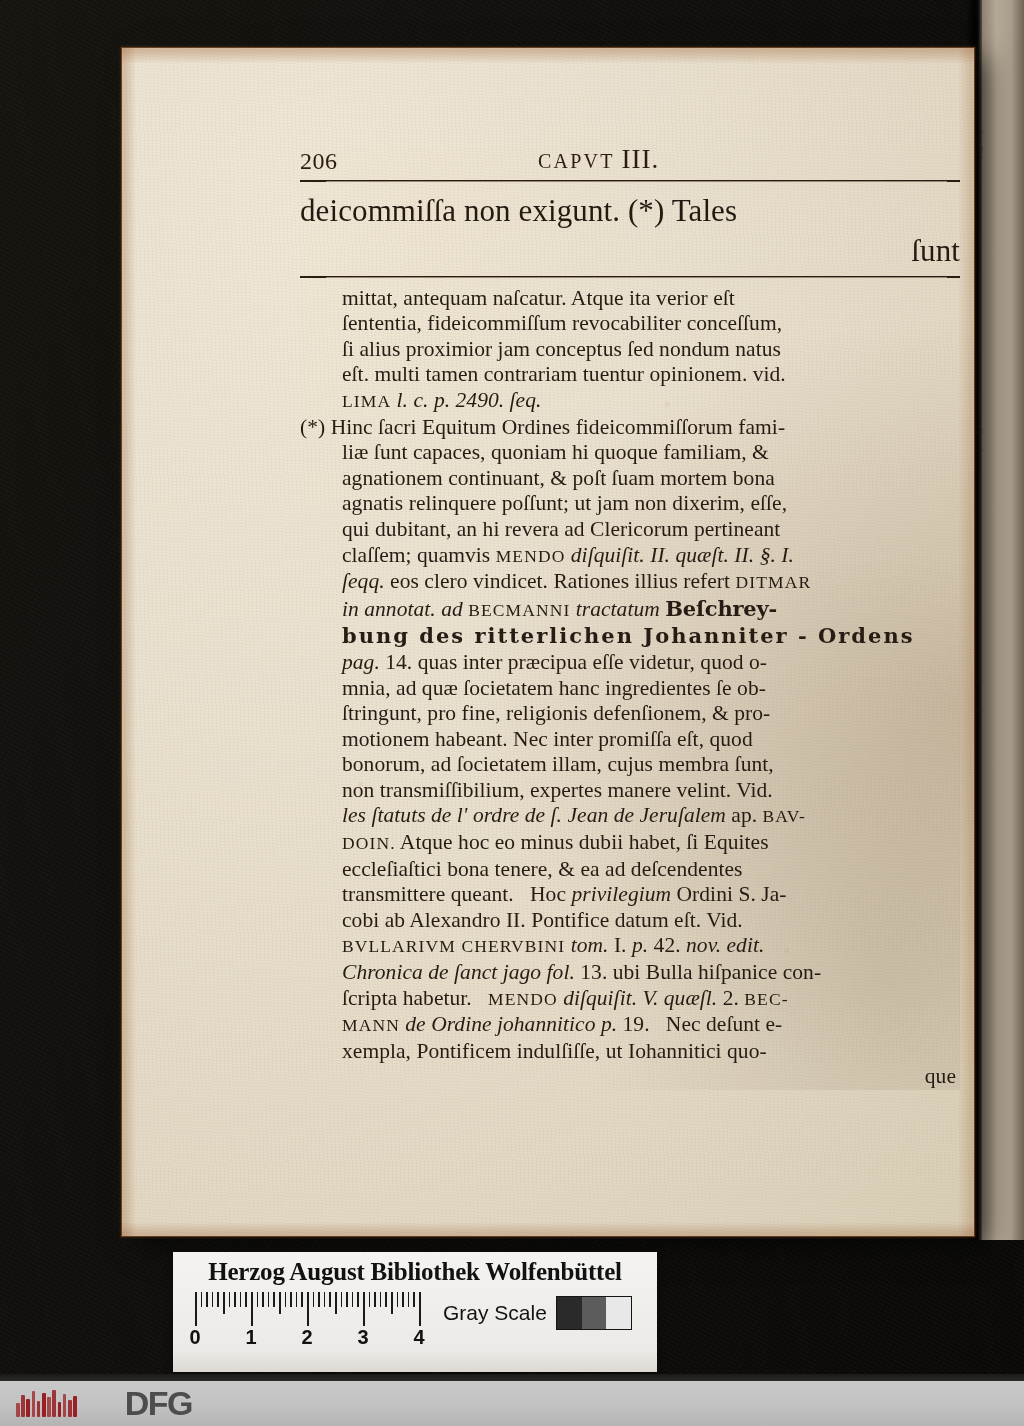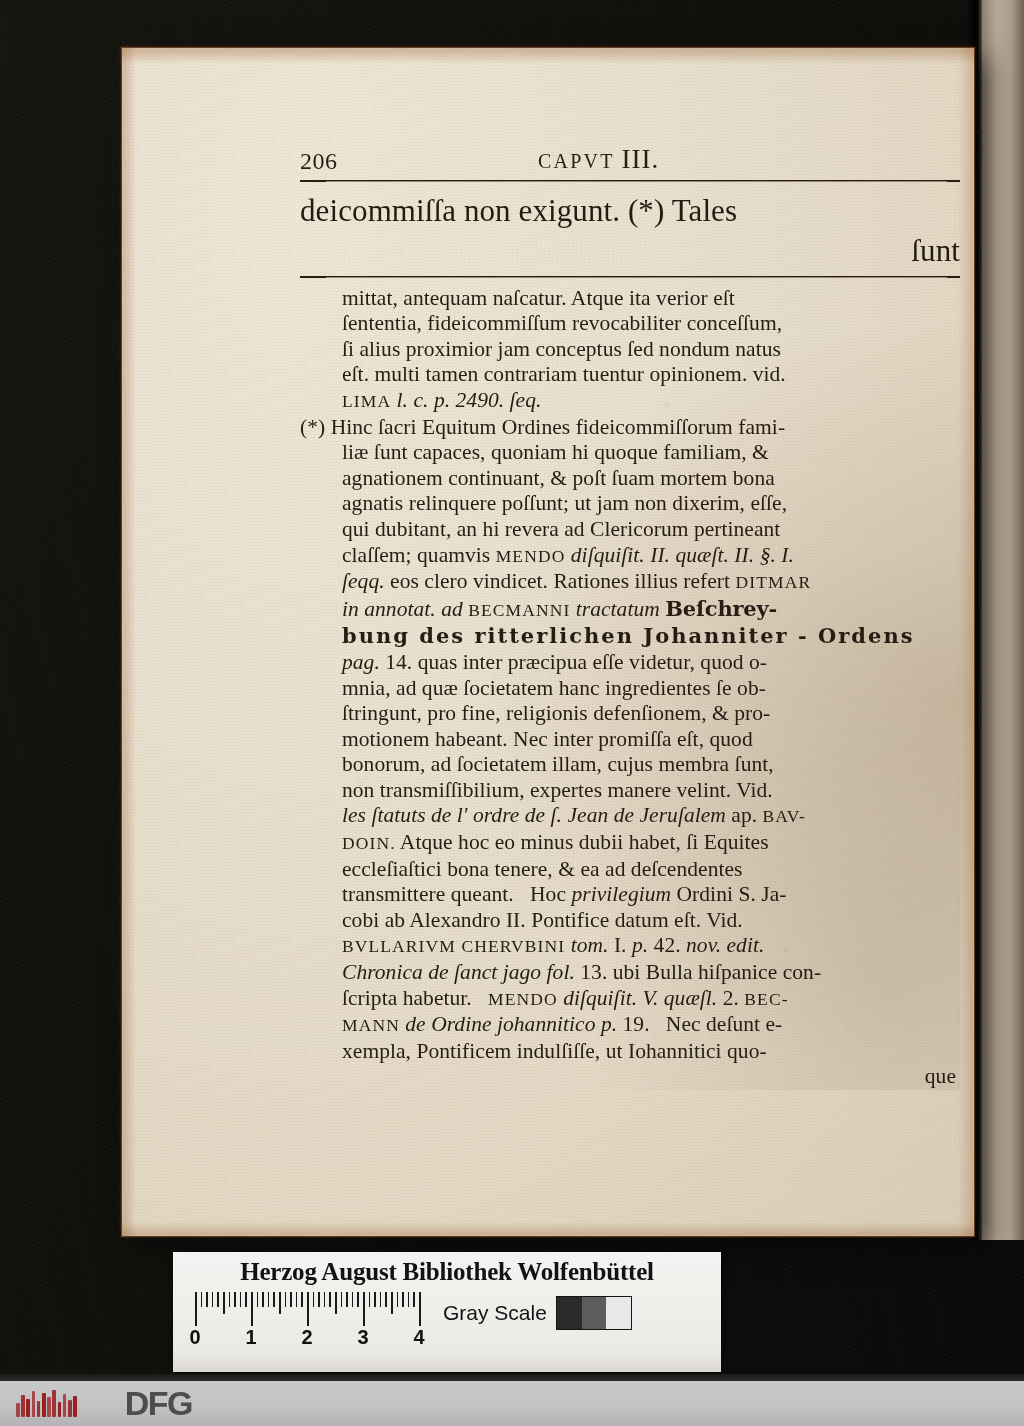--- a/index.html
+++ b/index.html
@@ -138,21 +138,21 @@
     position:absolute; inset:0; pointer-events:none;
     background:
       radial-gradient(ellipse at 18% 8%,  rgba(255,250,238,.20) 0%, rgba(0,0,0,0) 30%),
       radial-gradient(ellipse at 88% 88%, rgba(90,60,28,.10) 0%, rgba(0,0,0,0) 36%);
     mix-blend-mode:multiply;
   }
 
   
   #calibration-card{
     position:absolute; left:173px; top:1252px;
-    width:548px; height:120px;
+    width:484px; height:120px;
     background:linear-gradient(180deg,#f4f3f1 0%,#eceae6 82%,#dcd9d3 100%);
     box-shadow:0 2px 7px rgba(0,0,0,.6);
   }
   #library-name{
     text-align:center; font-family:"Liberation Serif", serif;
     font-weight:bold; font-size:25px; letter-spacing:-.2px;
     color:#121212; margin-top:6px;
   }
   #card-lower{
     display:flex; align-items:flex-start;

